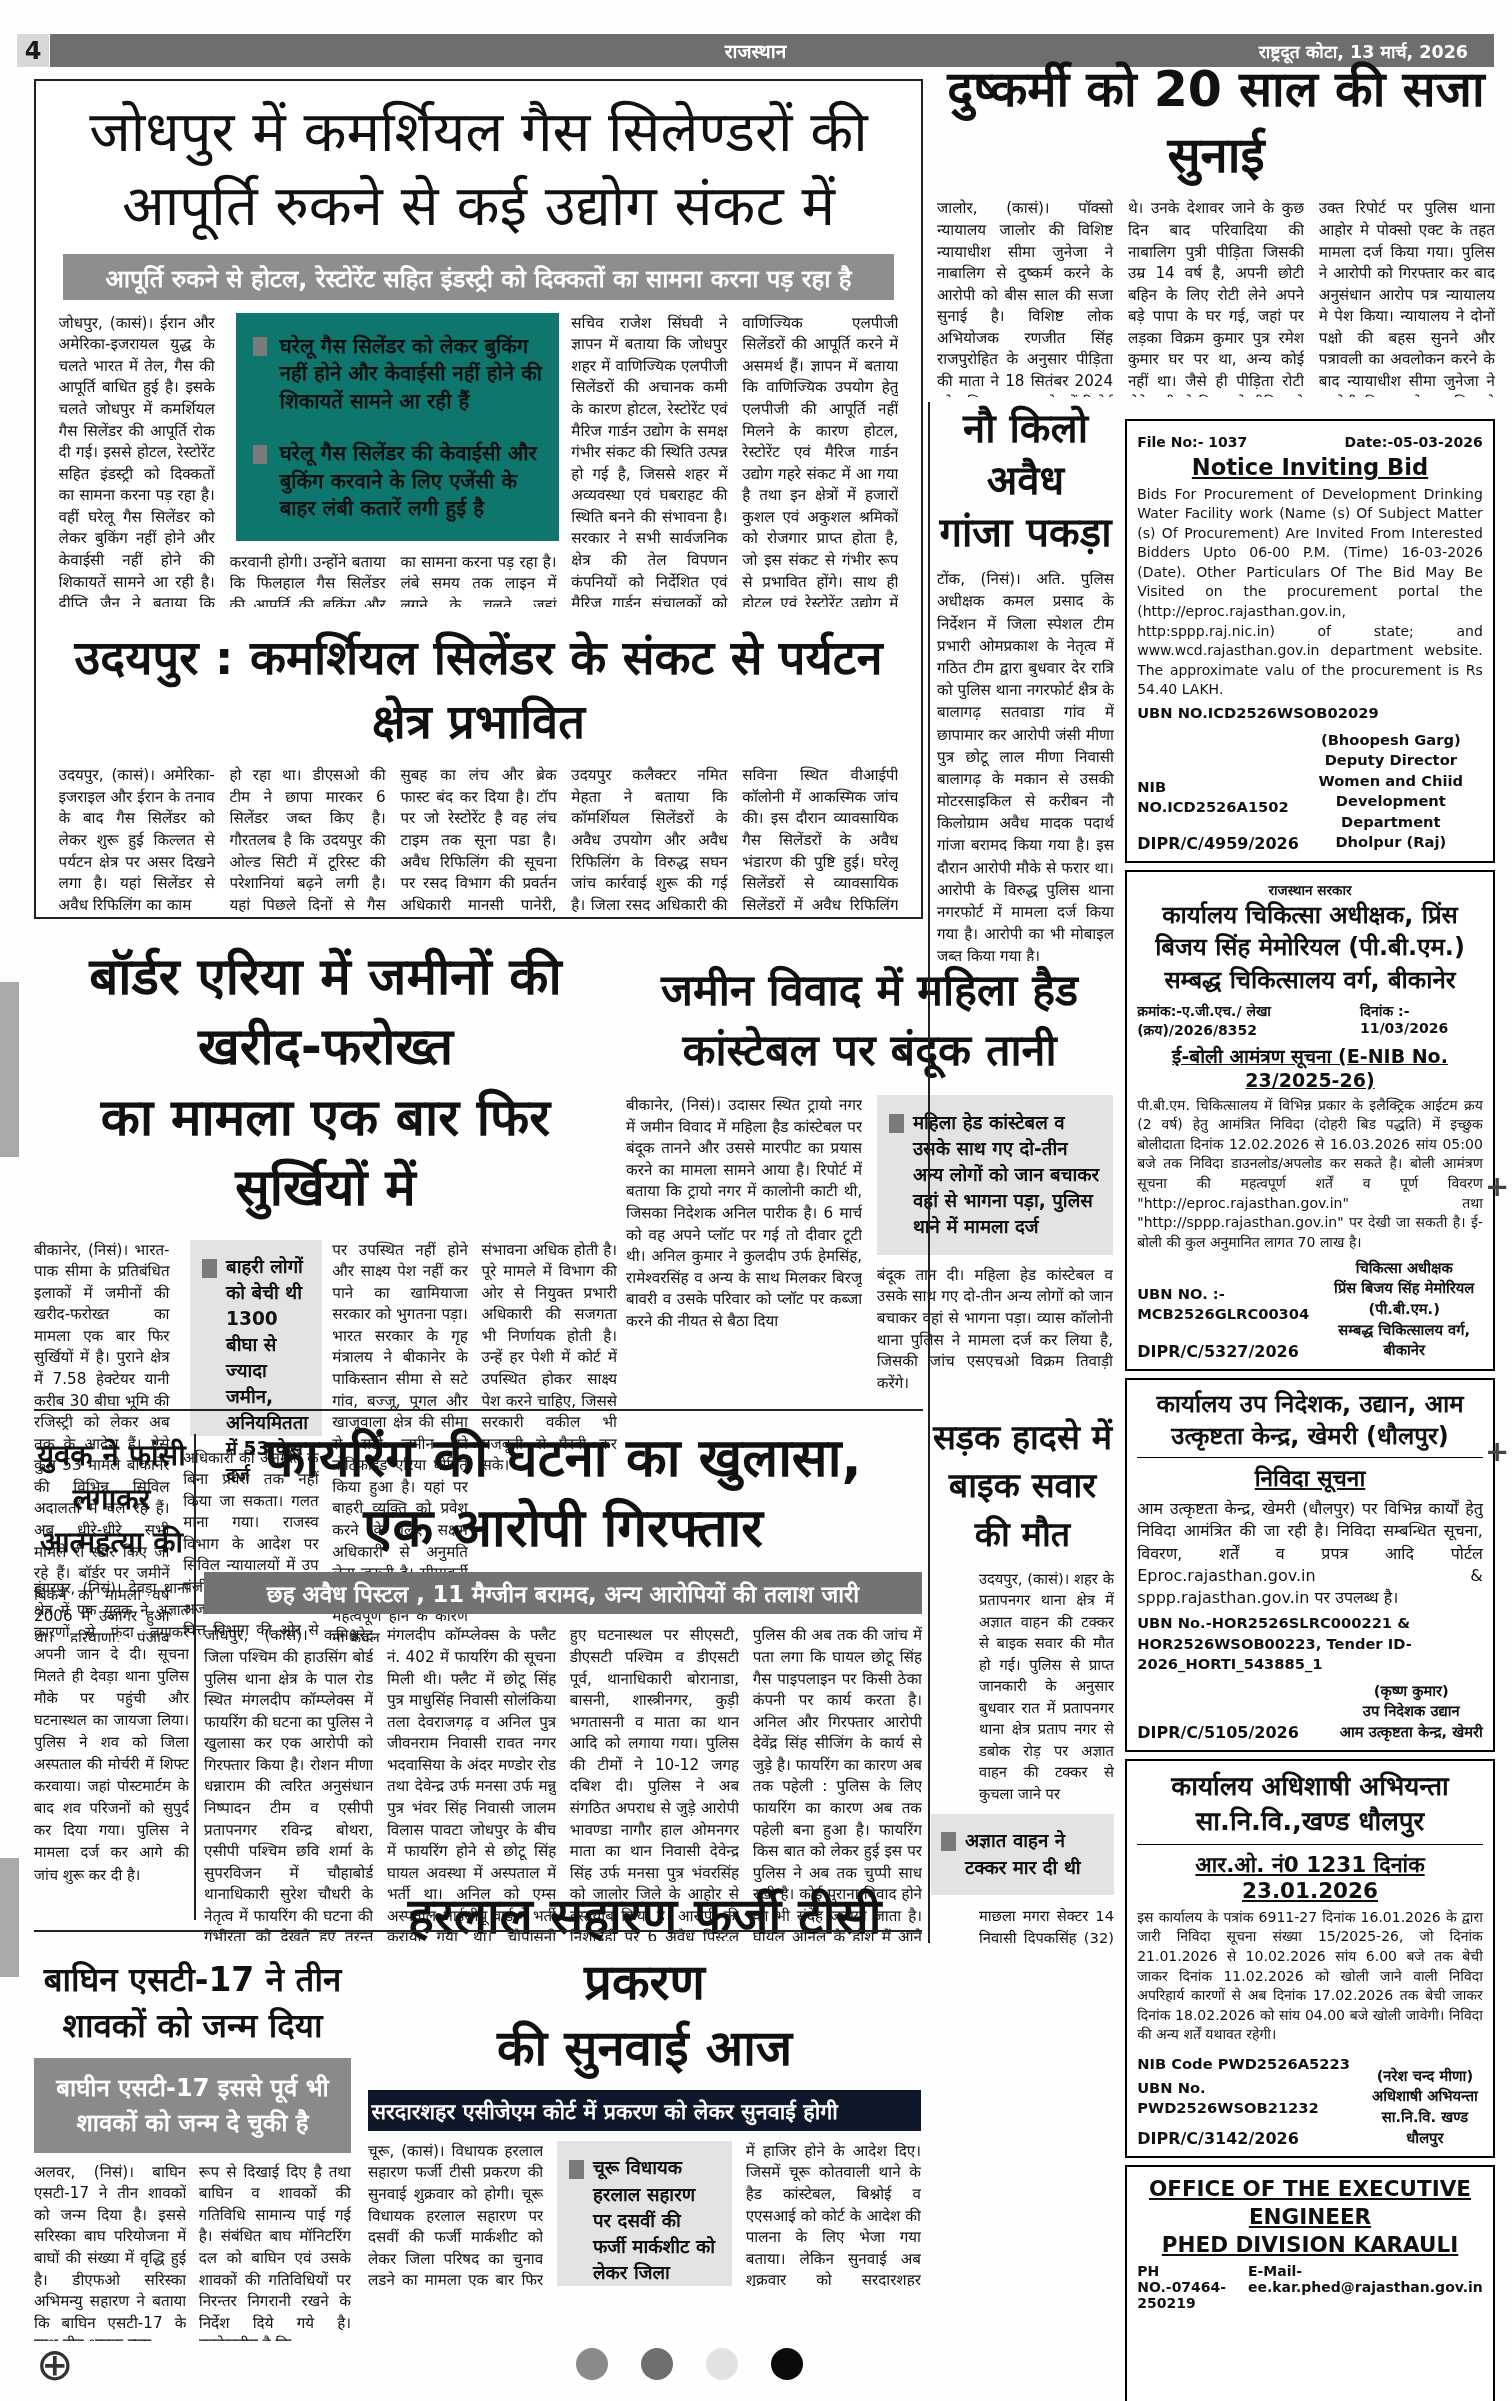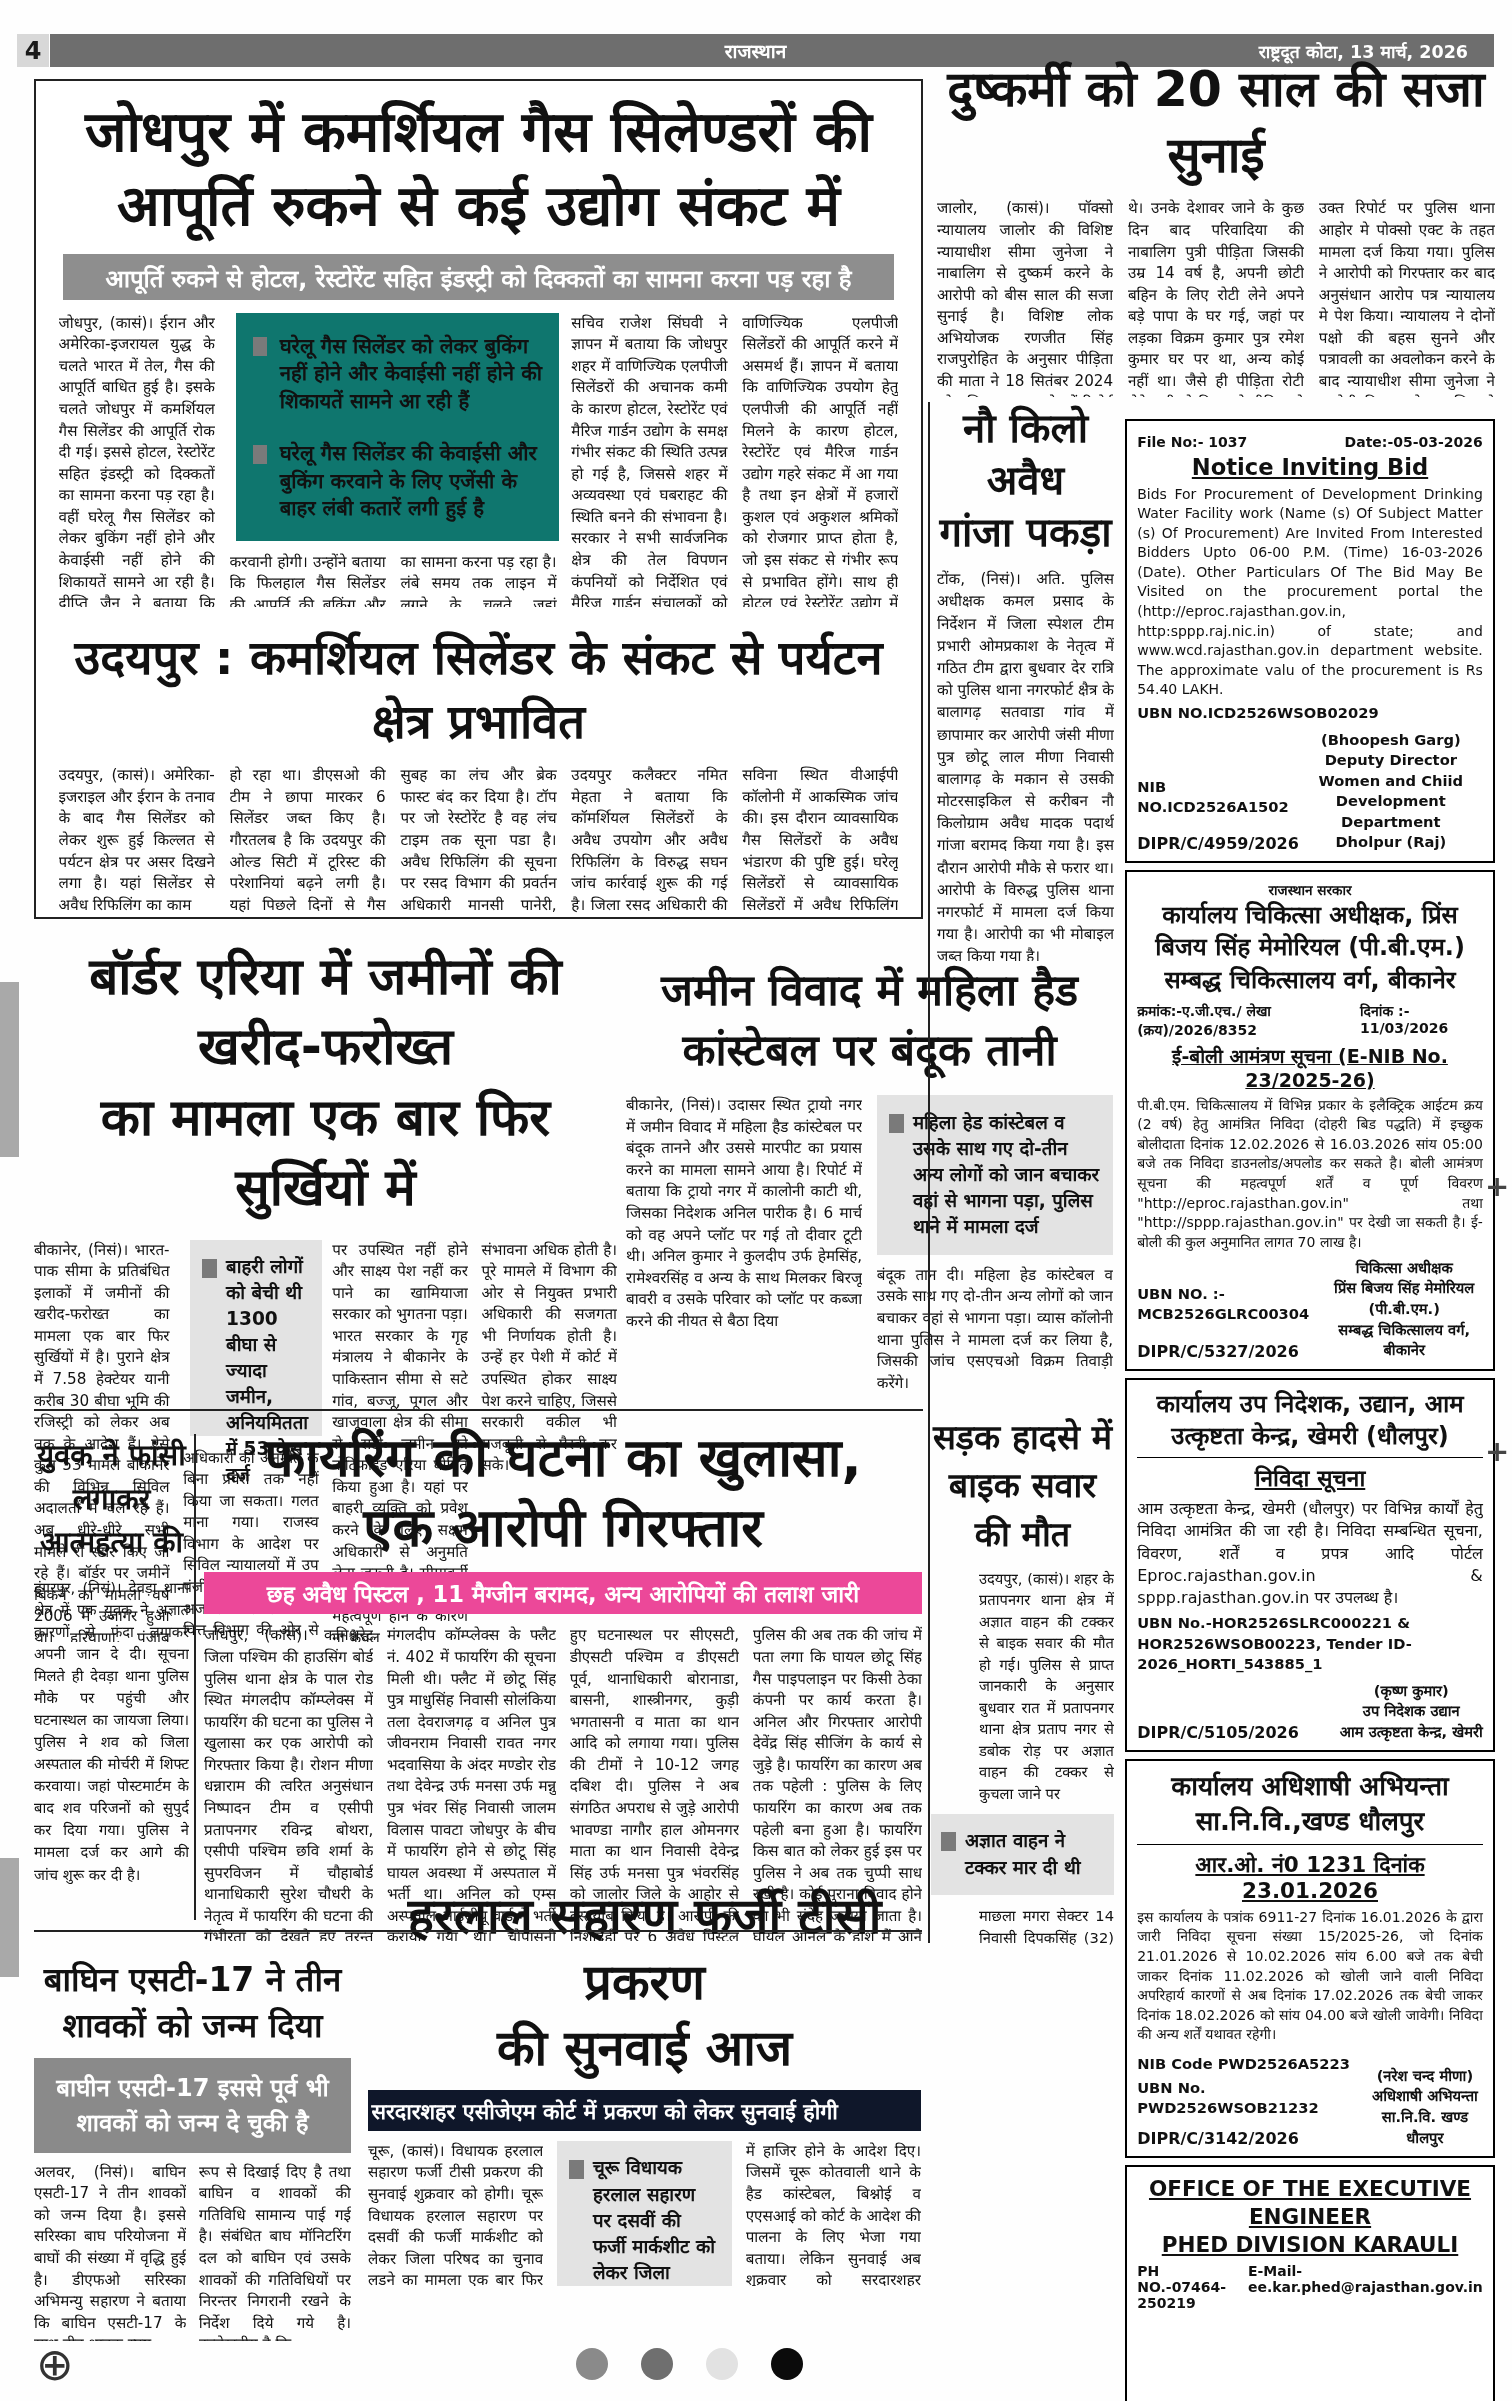--- a/index.html
+++ b/index.html
@@ -10,21 +10,21 @@
   
   .header-bar{position:absolute;left:17px;top:34px;width:1477px;height:33px;background:#6e6e6e;
               display:flex;align-items:center;}
   .pagenum{width:33px;height:100%;background:#d8d8d8;color:#1a1a1a;font-size:24px;font-weight:bold;
            display:flex;align-items:center;justify-content:center;border-right:1.7px solid #fff;}
   .section-title{position:absolute;left:50%;transform:translateX(-50%);color:#fff;font-size:19px;font-weight:bold;}
   .edition{margin-left:auto;color:#fff;font-size:17.5px;font-weight:bold;padding-right:26px;}
   
   .articleA{position:absolute;left:34px;top:79px;width:889px;height:840px;border:2.3px solid #222;
             padding:13.6px 22.6px;overflow:hidden;background:#fff;}
-  .a-headline{font-size:56px;line-height:1.32;font-weight:bold;text-align:center;}
+  .a-headline{font-size:56px;line-height:1.32;font-weight:normal;text-align:center;}
   .a-subbar{margin:11.3px 4.5px 0;background:#8e8e8e;color:#fff;font-size:24px;font-weight:bold;
             text-align:center;padding:6.8px 3.4px;}
   .a-body{position:relative;display:flex;gap:14.7px;margin-top:12.4px;height:294px;overflow:hidden;}
   .col{flex:1;overflow:hidden;}
   .bt{font-size:15.2px;line-height:1.42;}
   .padcol{padding-top:239px;}
   .hlbox{position:absolute;left:calc(20% + 9px);top:0;width:calc(40% - 12.4px);height:228px;
          background:#0f766e;padding:20.3px 17px;display:flex;flex-direction:column;gap:25px;}
   .hl-item{display:flex;gap:12.4px;font-size:20.3px;line-height:1.35;font-weight:bold;}
   .bullet{flex:0 0 14.7px;height:19px;background:#7a7a7a;margin-top:4.5px;}
@@ -51,21 +51,21 @@
   .l-headline{font-size:43px;font-weight:bold;text-align:center;line-height:1.4;}
   .l-body{display:flex;gap:14.7px;margin-top:14.7px;}
   .graybox{background:#e3e3e3;padding:14.7px 12.4px;margin-bottom:10.2px;}
   
   .articleS{position:absolute;left:34px;top:1434px;width:155px;height:486px;overflow:hidden;}
   .s-headline{font-size:29px;font-weight:bold;text-align:center;line-height:1.5;}
   .s-body{margin-top:12.4px;font-size:14.7px;line-height:1.5;}
   
   .articleF{position:absolute;left:204px;top:1423px;width:718px;height:525px;overflow:hidden;}
   .f-headline{font-size:53px;font-weight:bold;text-align:center;line-height:1.32;}
-  .f-subbar{background:#ec4899;color:#fff;font-size:22.6px;font-weight:bold;text-align:center;
+  .f-subbar{background:#737373;color:#fff;font-size:22.6px;font-weight:bold;text-align:center;
             padding:5.6px 3.4px;margin-top:9px;}
   .f-body{display:flex;gap:13.6px;margin-top:11.3px;height:316px;overflow:hidden;}
   
   .articleR{position:absolute;left:931px;top:1413px;width:183px;height:536px;overflow:hidden;}
   .r-headline{font-size:34px;font-weight:bold;text-align:center;line-height:1.42;}
   .r-body{margin-top:10.2px;font-size:14.7px;line-height:1.46;padding-left:48px;}
   .graybox-sm{background:#e3e3e3;padding:13.6px 10.2px;margin:10.2px 0;}
   .hl3{display:flex;gap:9px;font-size:18.6px;line-height:1.45;font-weight:bold;}
   
   .articleT{position:absolute;left:34px;top:1957px;width:317px;height:384px;overflow:hidden;}

